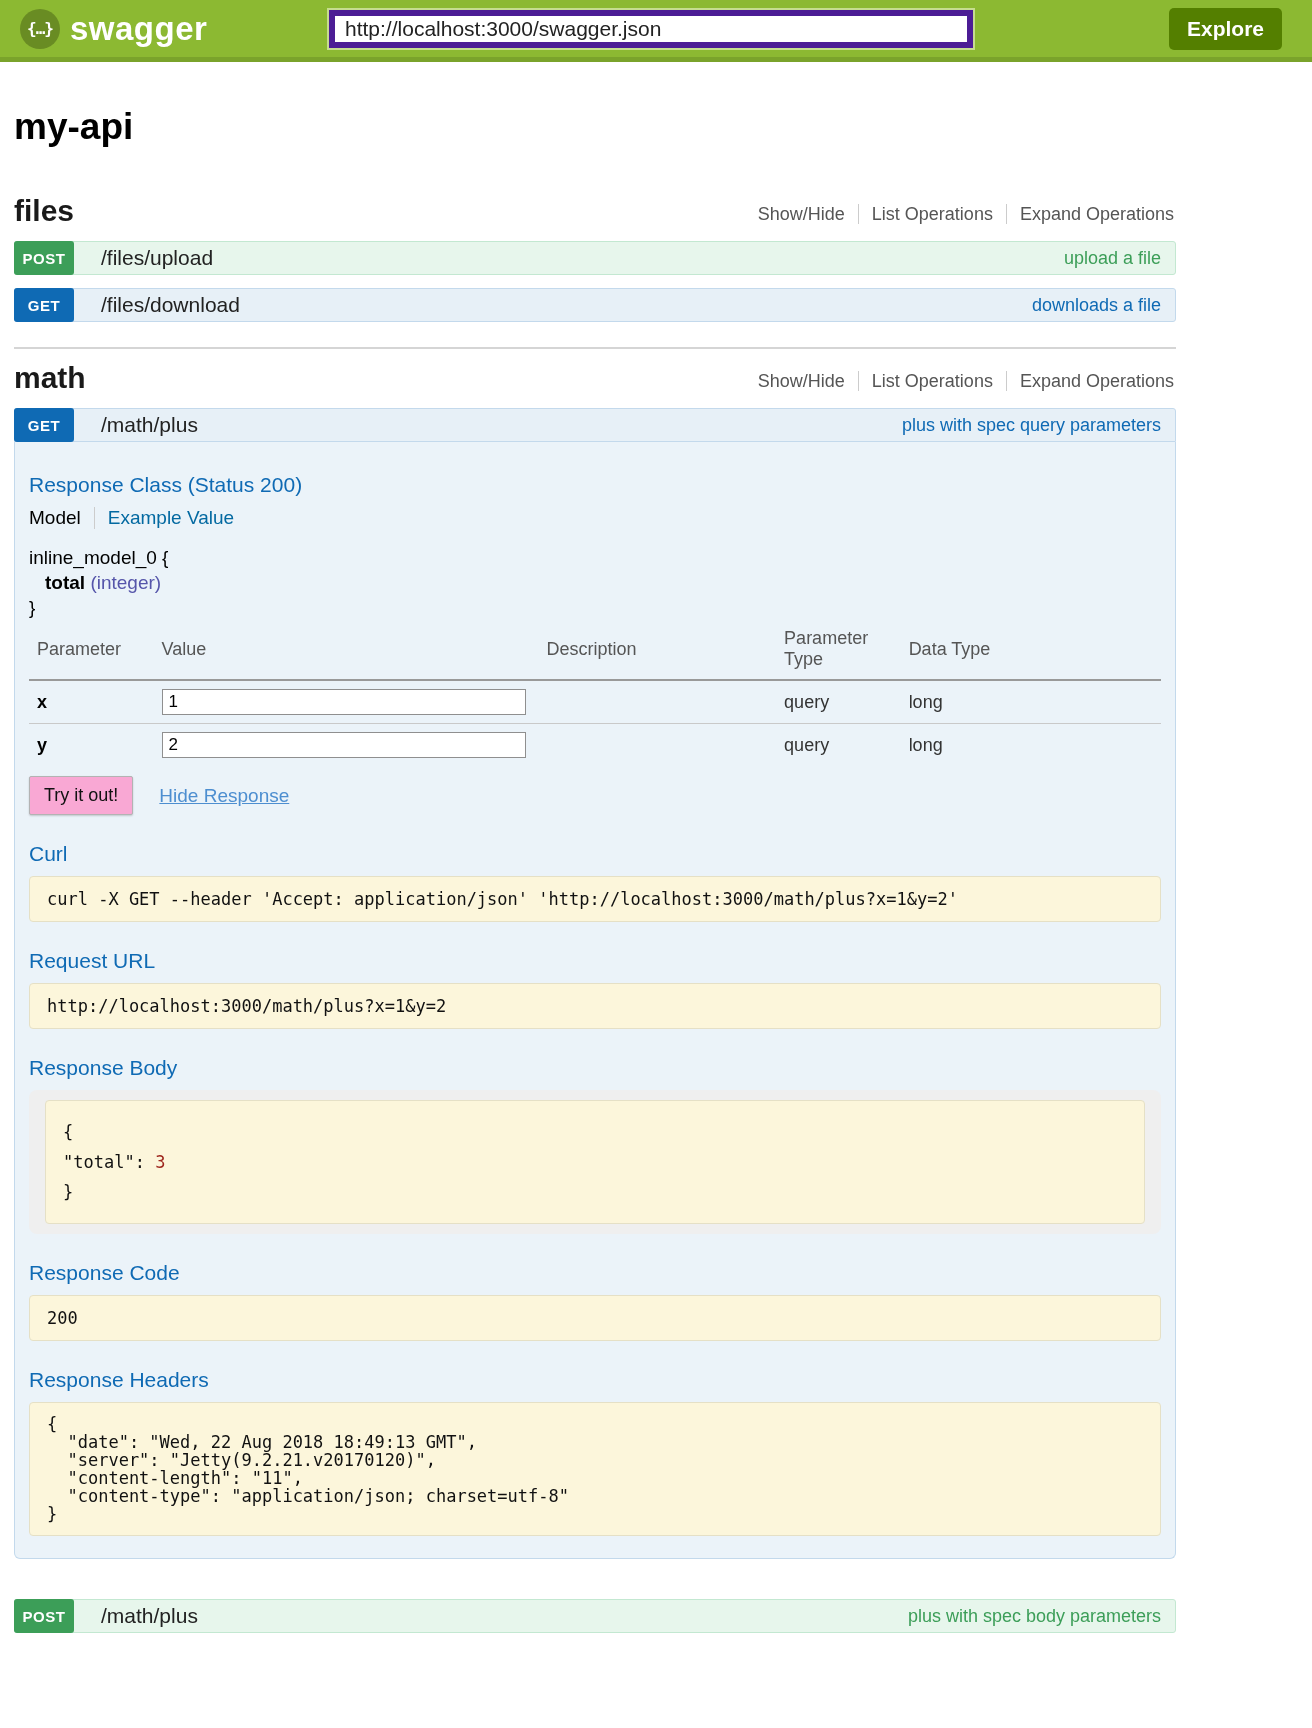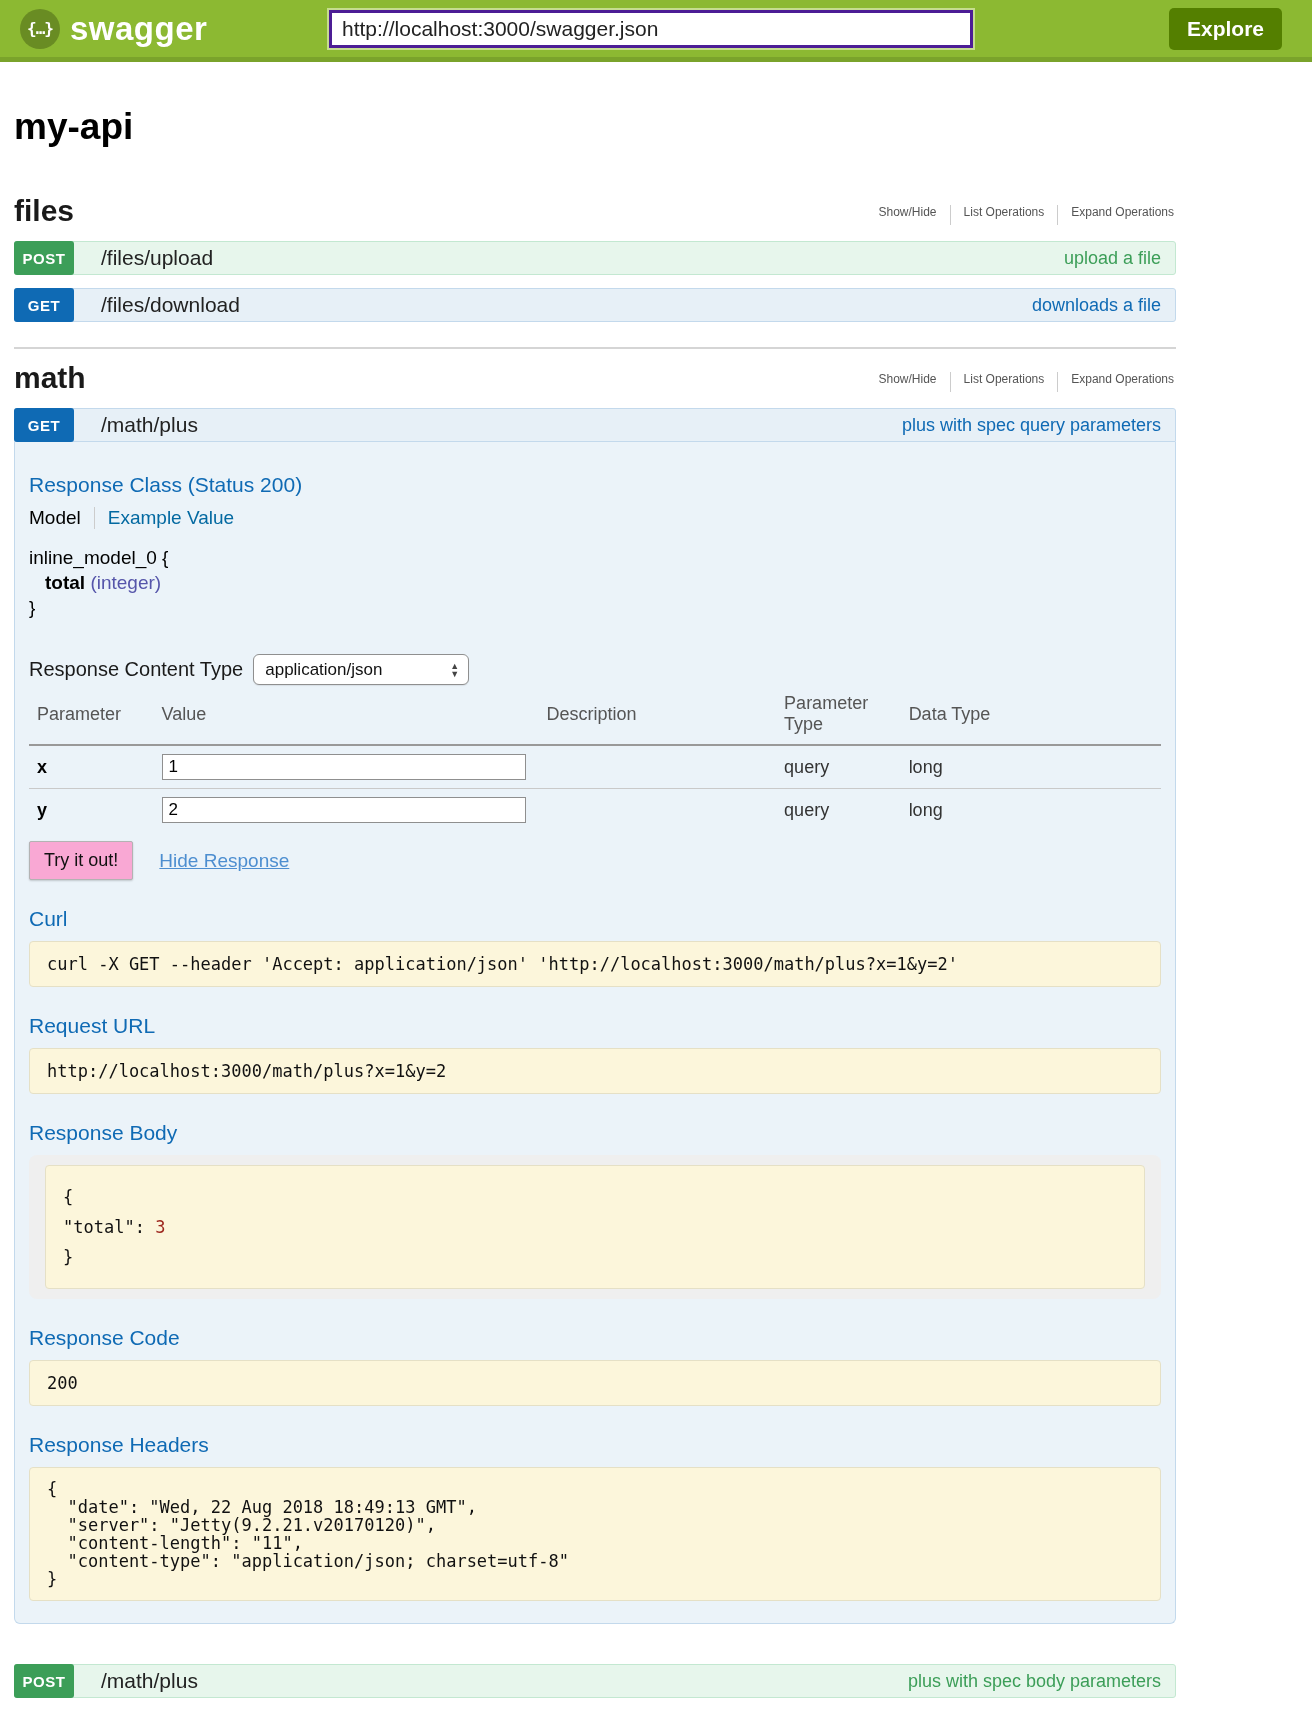--- a/index.html
+++ b/index.html
@@ -23,42 +23,42 @@
   .logo-circle {
     width: 40px; height: 40px; border-radius: 50%;
     background: #698c23; color: #fff;
     display: flex; align-items: center; justify-content: center;
     font-family: "DejaVu Sans Mono", monospace;
     font-size: 16px; font-weight: bold; letter-spacing: -1px;
   }
   .logo-text { color: #fff; font-size: 33px; font-weight: bold; letter-spacing: 0.5px; }
   .url-input {
     width: 644px; height: 38px;
-    border: 3px solid #4c1d95; outline: 2px solid #c6dd8f;
+    border: 6px solid #4c1d95; outline: 2px solid #c6dd8f;
     font-size: 21px; padding: 0 10px;
     font-family: "Liberation Sans", sans-serif;
     color: #222; background: #fff;
   }
   .explore-btn {
     justify-self: end;
     background: #547f00; color: #fff;
     border: none; border-radius: 5px;
     font-size: 21px; font-weight: bold;
     padding: 9px 18px; cursor: pointer;
     font-family: "Liberation Sans", sans-serif;
   }
   
   .container { width: 1162px; margin: 0 14px; }
   .api-title { font-size: 37px; font-weight: bold; color: #000; margin: 44px 0 0 0; }
   .resource-head {
     display: flex; align-items: flex-end; justify-content: space-between;
     margin-top: 46px; margin-bottom: 2px;
   }
   .resource-head h2 { font-size: 30px; font-weight: bold; color: #1a1a1a; }
-  .controls { display: flex; font-size: 12px; color: #555; padding-bottom: 3px; }
+  .controls { display: flex; font-size: 18px; color: #555; padding-bottom: 3px; }
   .controls a { color: #555; text-decoration: none; cursor: pointer; padding: 0 13px; }
   .controls a:last-child { padding-right: 2px; }
   .ctrl-sep { width: 1px; height: 20px; background: #ccc; }
   .section-divider { border-top: 2px solid #d5d5d5; margin-top: 25px; }
   
   .op-row {
     display: flex; align-items: center;
     height: 34px; margin-top: 13px;
     border-radius: 3px; border: 1px solid;
     cursor: pointer;
@@ -217,30 +217,20 @@
     </div>
     <div class="model-sig">
       <div class="model-decl">inline_model_0 {</div>
       <div class="model-prop">
         <span class="model-prop-name">total</span>
         <span class="model-prop-type">(integer)</span>
       </div>
       <div class="model-close">}</div>
     </div>
 
-    <div class="rct-row">
-      <span class="rct-label">Response Content Type</span>
-      <div class="select">
-        <span>application/json</span>
-        <span class="select-arrows">
-            <span>▲</span>
-            <span>▼</span>
-          </span>
-      </div>
-    </div>
 
     <table class="params-table">
       <thead>
         <tr>
           <th class="col-param">Parameter</th>
           <th class="col-value">Value</th>
           <th class="col-desc">Description</th>
           <th class="col-ptype">Parameter Type</th>
           <th class="col-dtype">Data Type</th>
         </tr>

